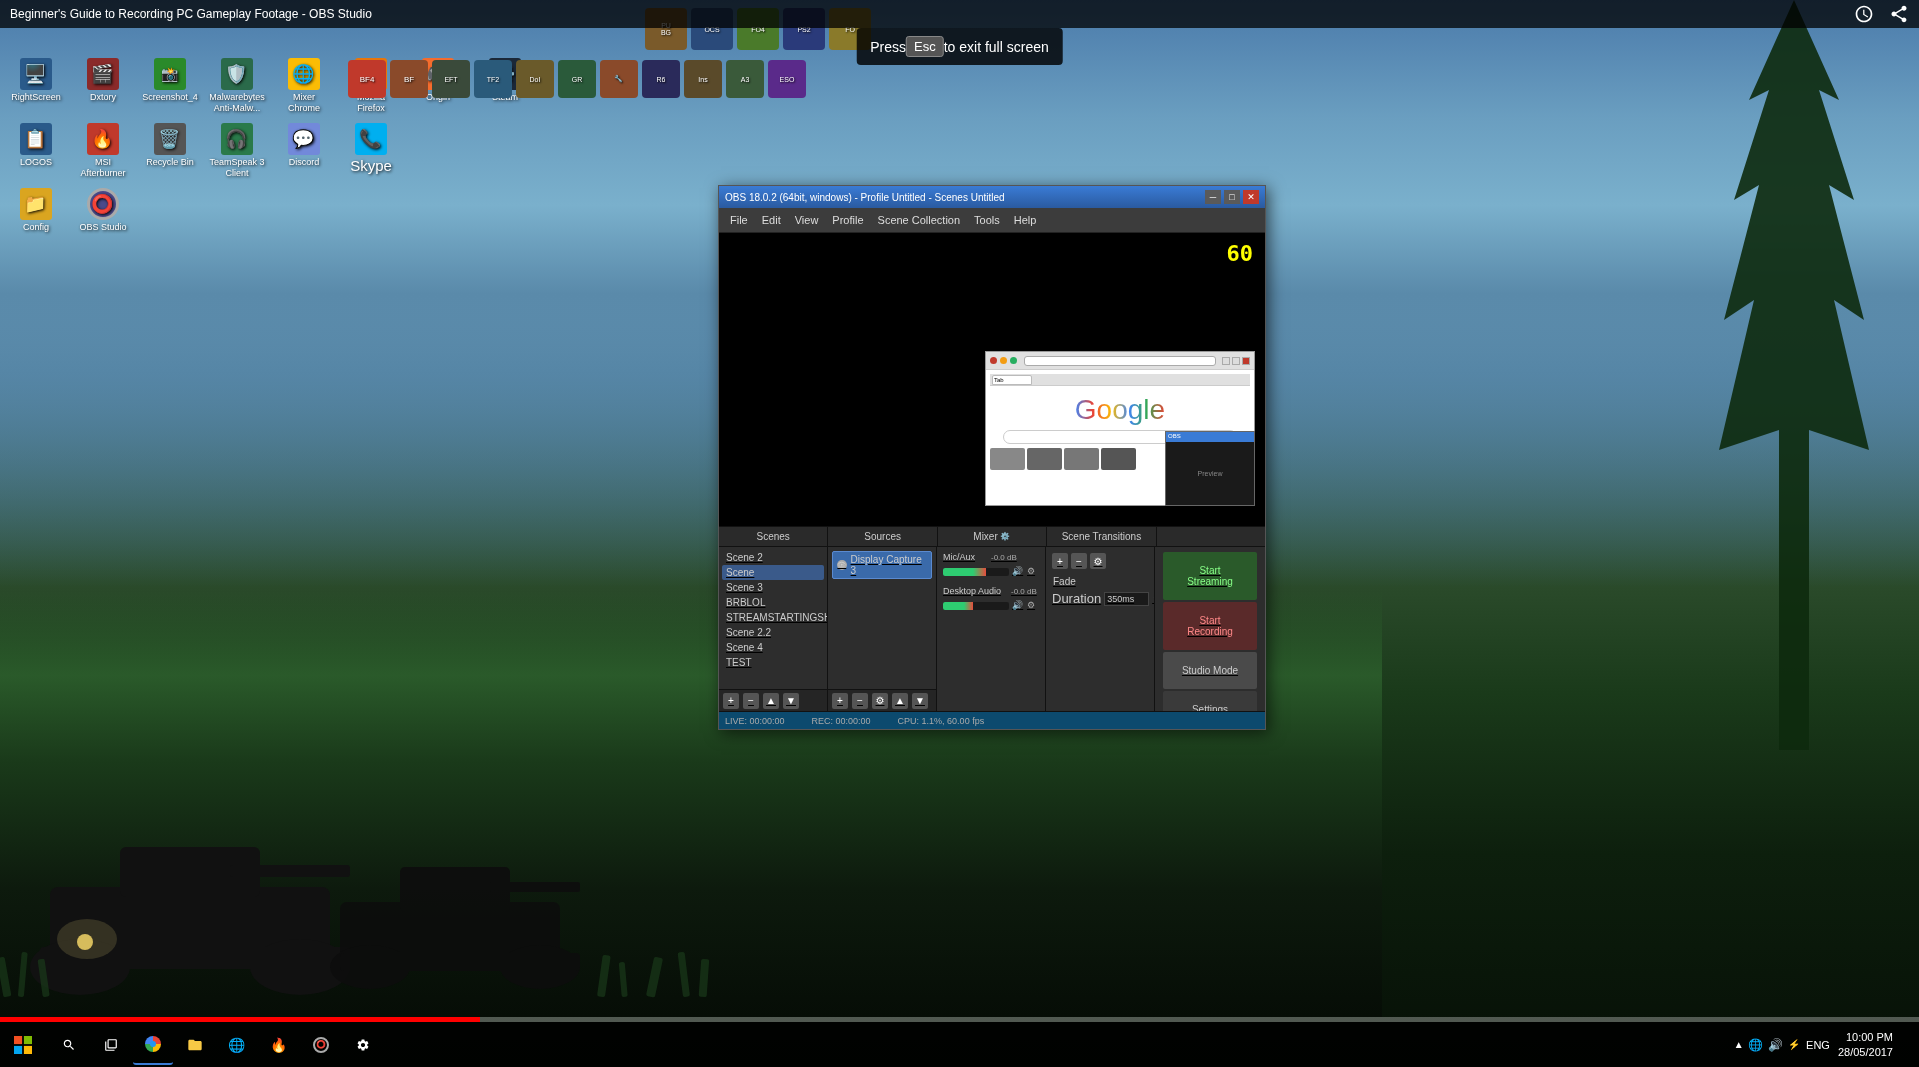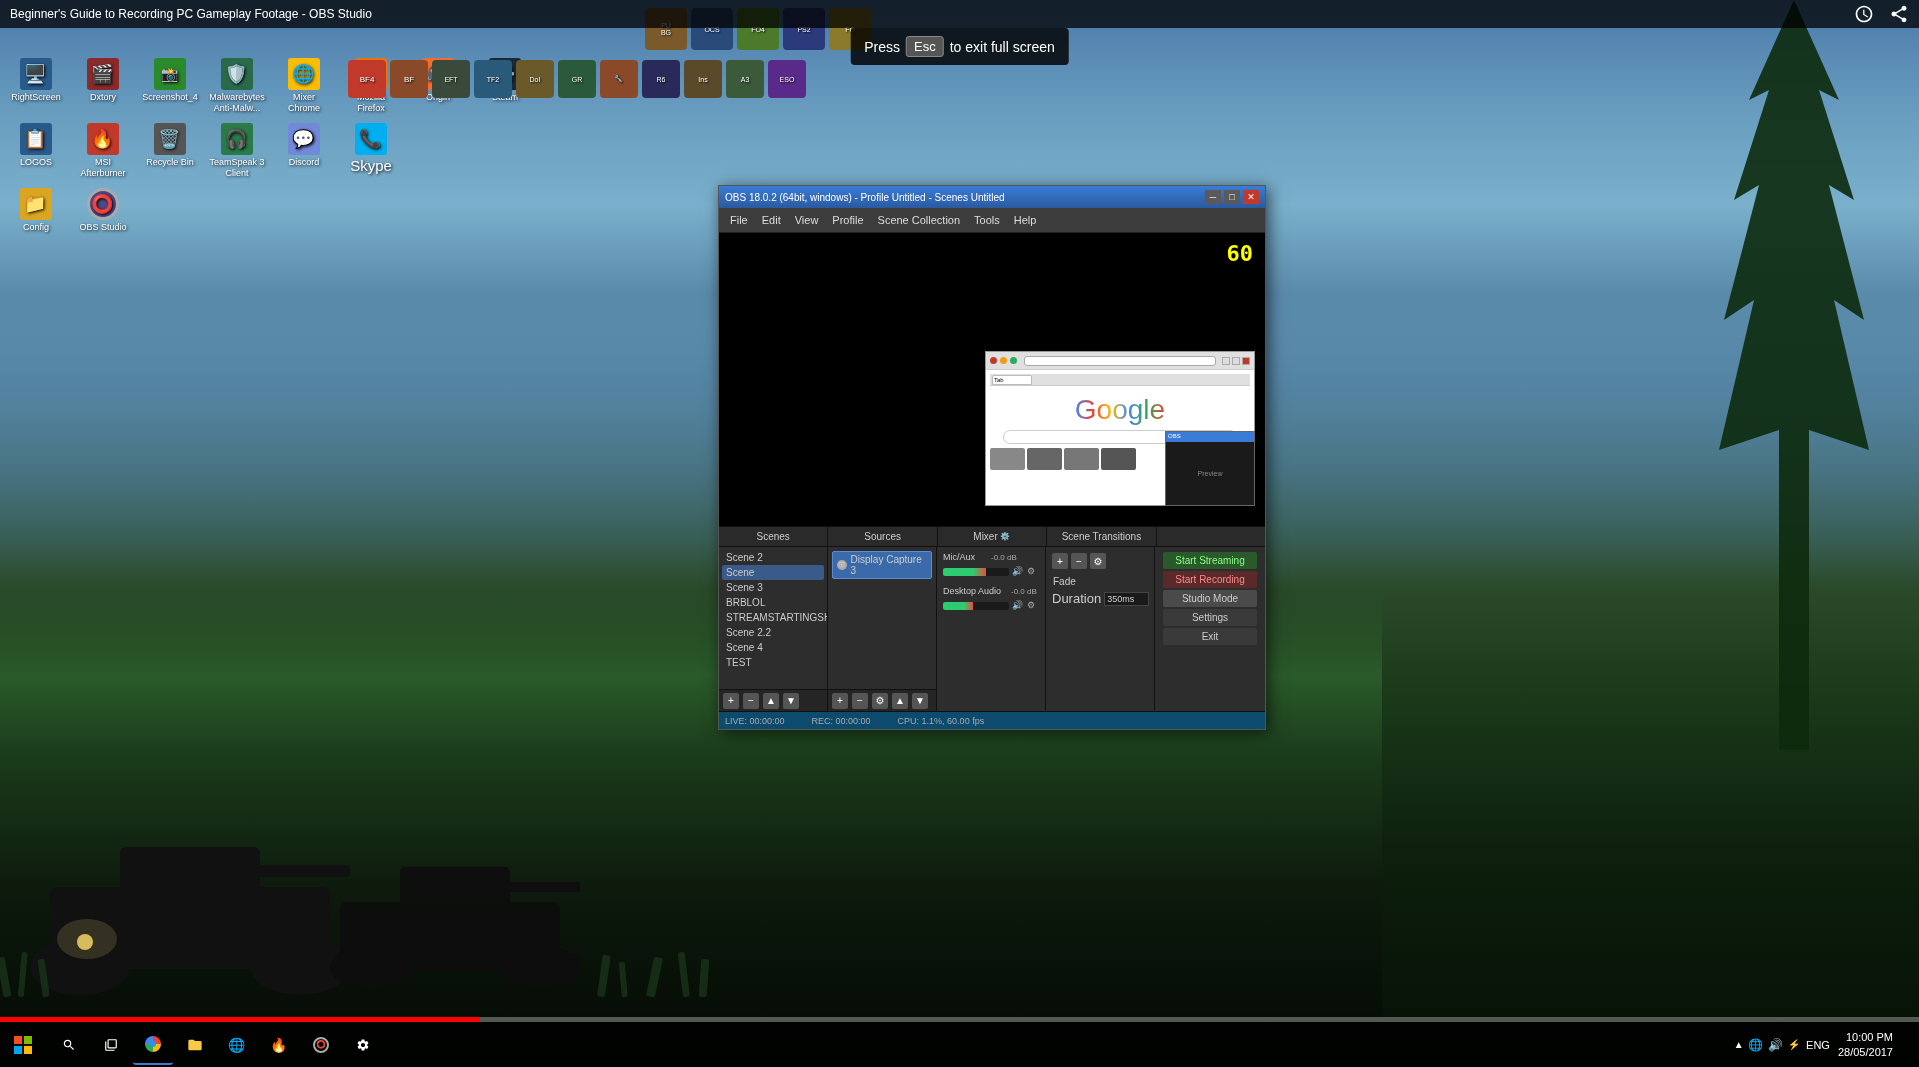--- a/index.html
+++ b/index.html
@@ -100,21 +100,20 @@
       top: 28px;
       left: 50%;
       transform: translateX(-50%);
       background: rgba(0,0,0,0.82);
       color: white;
       padding: 8px 14px;
       border-radius: 4px;
       font-size: 14px;
       display: flex;
       align-items: center;
-      gap: 6px;
       z-index: 1000;
       white-space: nowrap;
     }
 
     #esc-key {
       background: #555;
       border: 1px solid #888;
       border-radius: 3px;
       padding: 2px 7px;
       font-size: 13px;
@@ -333,20 +332,21 @@
       align-items: center;
       border-right: 1px solid #111;
       flex: 1;
       justify-content: center;
     }
 
     #obs-bottom-panels {
       display: flex;
       flex: 1;
       overflow: hidden;
+      text-decoration: underline;
     }
 
     .obs-panel {
       flex: 1;
       border-right: 1px solid #111;
       display: flex;
       flex-direction: column;
       overflow: hidden;
     }
 
@@ -450,21 +450,21 @@
       color: #ccc;
       font-size: 9px;
       padding: 0 2px;
     }
 
     
     .stream-btn {
       display: block;
       width: 90%;
       margin: 2px auto;
-      padding: 3px;
+      padding: 13px;
       font-size: 10px;
       cursor: pointer;
       border: none;
       border-radius: 2px;
       text-align: center;
     }
 
     .btn-stream { background: #2a5a2a; color: #8f8; }
     .btn-record { background: #5a2a2a; color: #f88; }
     .btn-studio { background: #4a4a4a; color: #ccc; }

